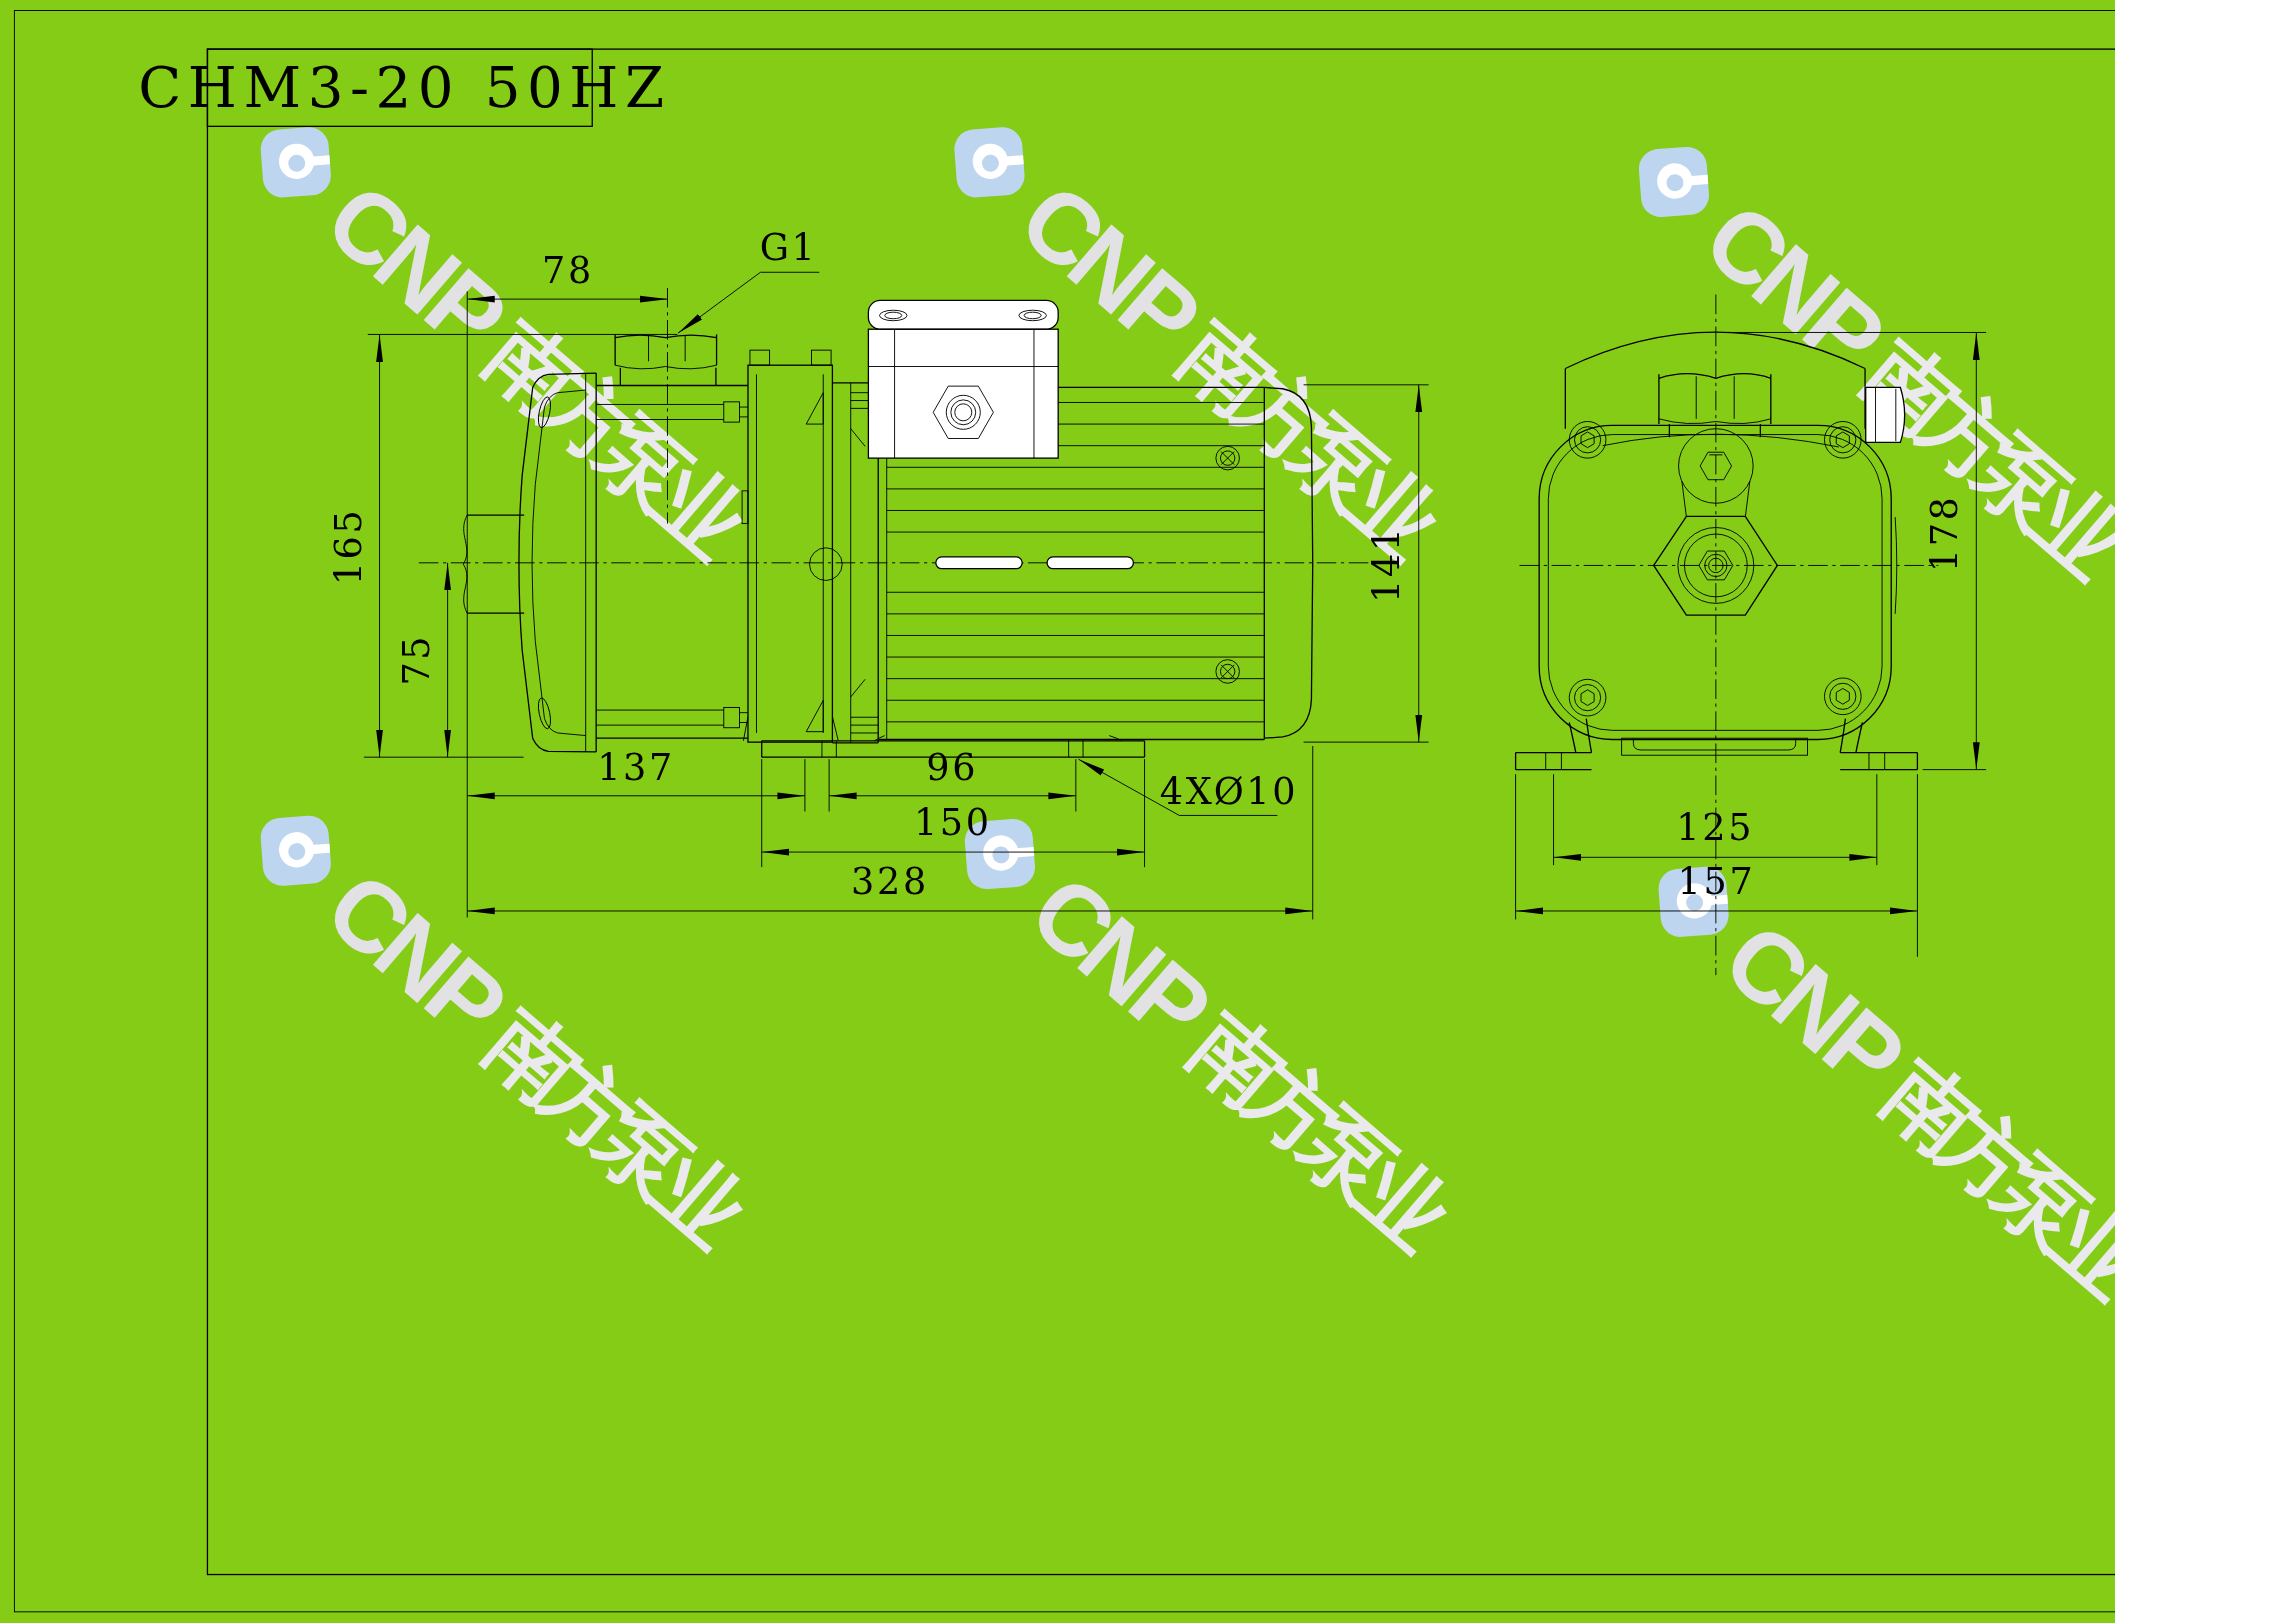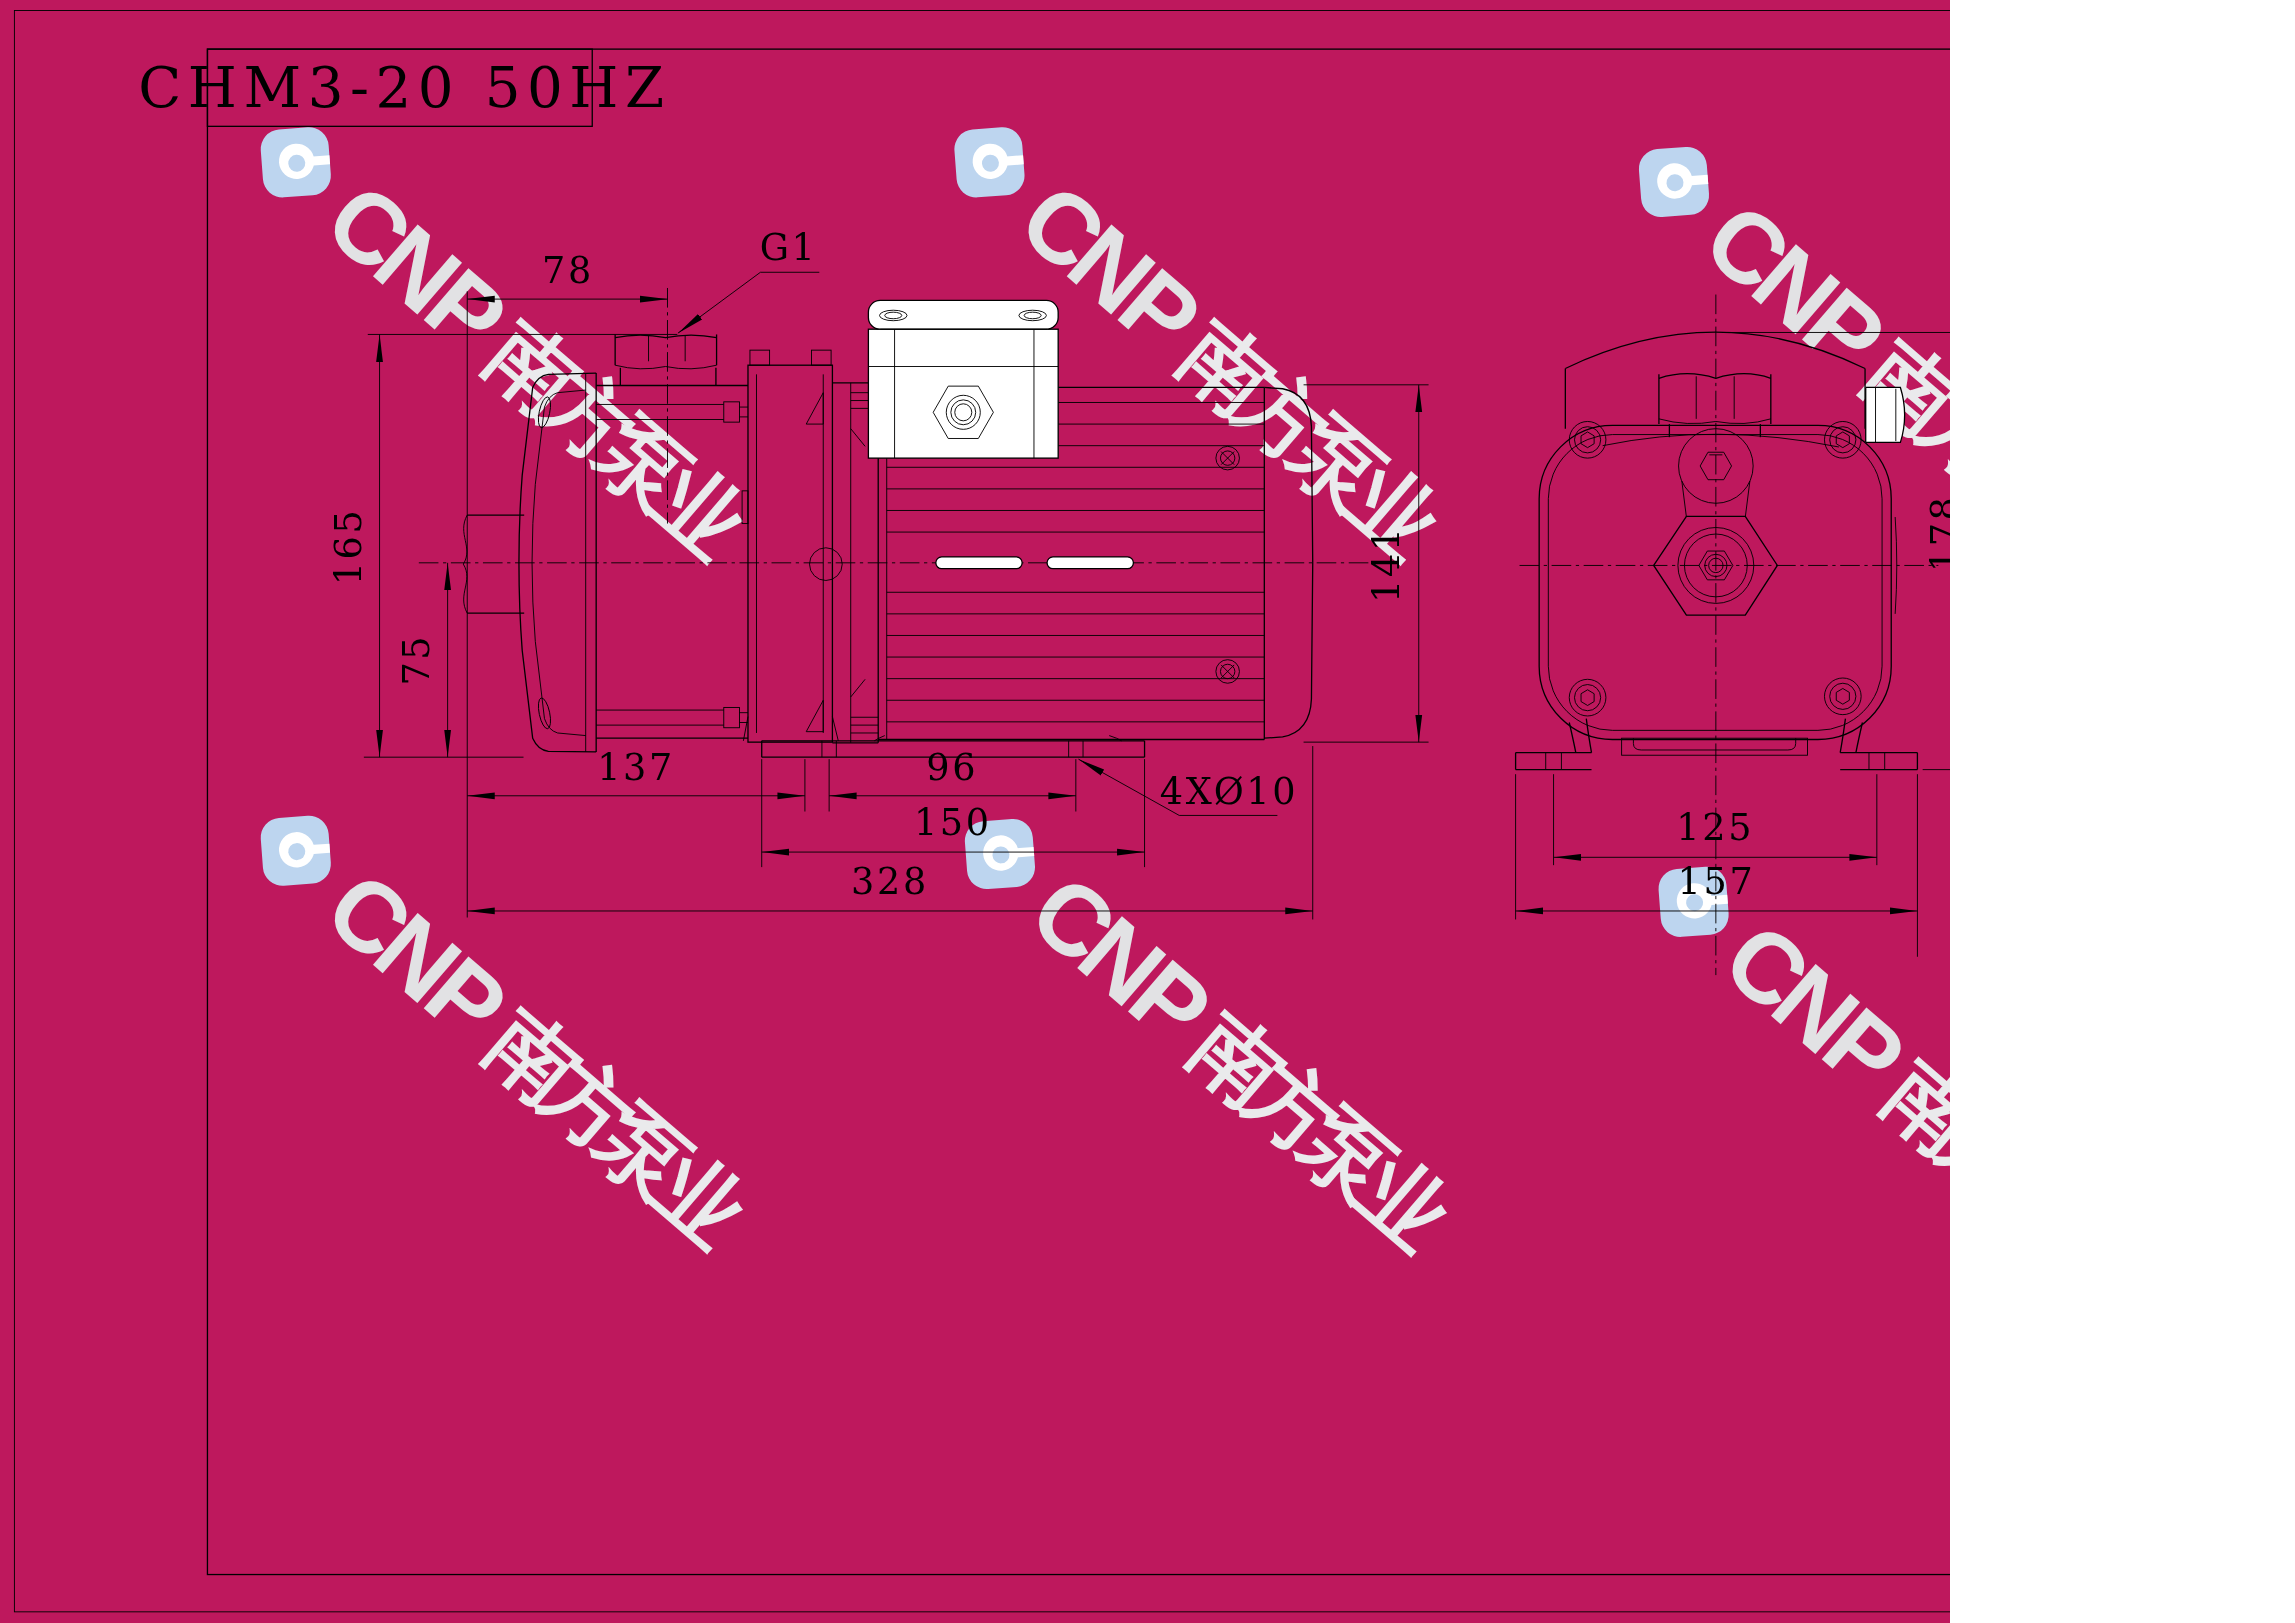--- a/index.html
+++ b/index.html
@@ -1,16 +1,16 @@
 <!DOCTYPE html>
 <html style="font-size:10.5px"><head>
 <meta charset="utf-8">
 <style>
   html,body{margin:0;padding:0;background:#ffffff;}
-  #page{position:relative;width:1950px;height:1623px;background:#be185d;overflow:hidden;text-decoration:underline;}
+  #page{position:relative;width:2115px;height:1623px;background:#84cc16;overflow:hidden;text-decoration:underline;}
   svg{position:absolute;left:0;top:0;}
   .ln{stroke:#000;stroke-width:2;fill:none;stroke-linecap:butt;}
   .thin{stroke:#000;stroke-width:1.4;fill:none;}
   .cl{stroke:#000;stroke-width:1.4;fill:none;stroke-dasharray:30 7 5 7;}
   .dimln{stroke:#000;stroke-width:1.4;fill:none;}
   .dim{font-family:"DejaVu Serif",serif;font-size:56px;fill:#000;letter-spacing:4px;}
   .ttl{font-family:"DejaVu Serif",serif;font-size:86px;fill:#000;letter-spacing:10px;}
   .wm-l{font-family:"Liberation Sans",sans-serif;font-size:152px;font-weight:bold;}
   .wm-c{font-family:"DejaVu Sans",sans-serif;font-size:132px;font-weight:bold;}
   .wfill{fill:#fff;stroke:#000;stroke-width:2;}

